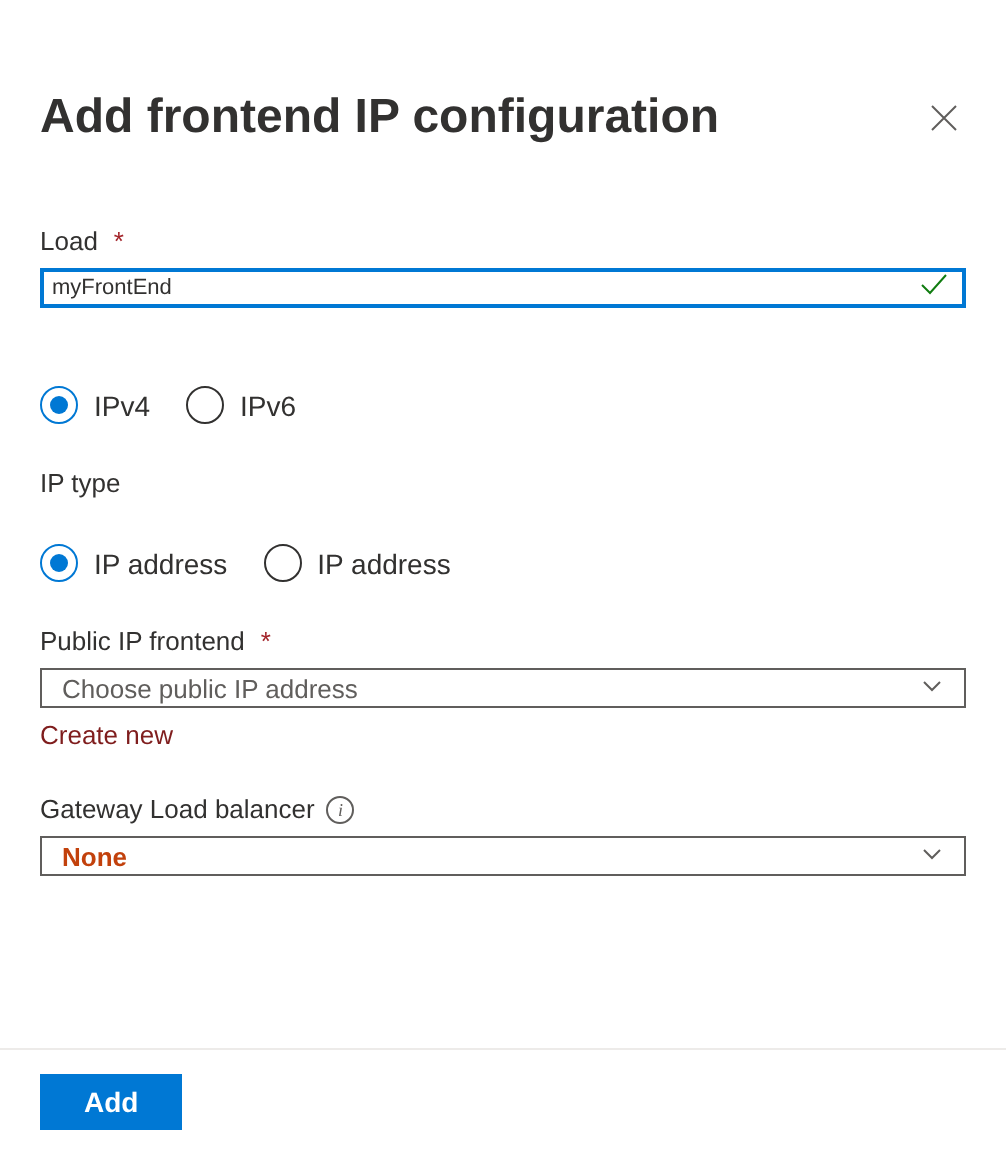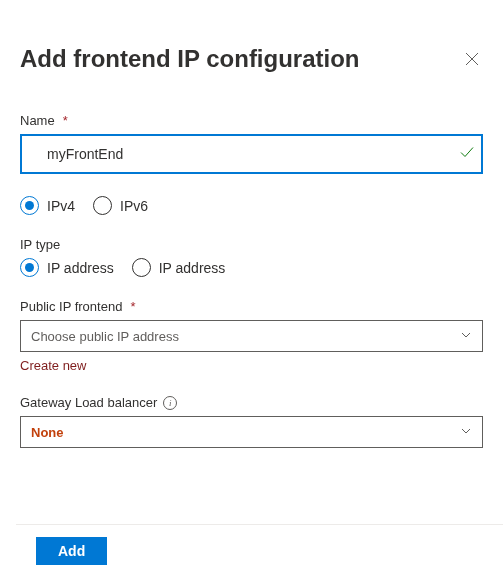--- a/index.html
+++ b/index.html
@@ -18,45 +18,45 @@
     .close-btn { background: none; border: none; cursor: pointer; padding: 4px; color: #605e5c; }
     .close-btn svg { display: block; }
 
     .field { margin-bottom: 22px; }
     .field-label { font-size: 13px; color: #323130; margin-bottom: 6px; display: flex; align-items: center; gap: 6px; }
     .req { color: #a4262c; margin-left: 2px; }
 
     .text-input-wrap { position: relative; }
     .text-input {
       width: 100%;
-      height: 40px;
-      padding: 0 32px 0 25px;
-      font-size: 14px;
+      height: 20px;
+      padding: 0 32px 0 4px;
+      font-size: 11px;
       font-family: inherit;
       border: 2px solid #0078d4;
       outline: none;
       color: #323130;
     }
     .check-icon { position: absolute; right: 8px; top: 50%; transform: translateY(-50%); color: #107c10; }
 
     .radio-row { display: flex; gap: 18px; align-items: center; margin-top: 4px; }
-    .radio-item { display: flex; align-items: center; gap: 8px; cursor: pointer; }
+    .radio-item { display: flex; align-items: center; gap: 8px; cursor: pointer; margin-top: 17px; }
     .radio-outer {
       width: 19px; height: 19px; border-radius: 50%;
       border: 1px solid #323130; display: flex; align-items: center; justify-content: center;
     }
     .radio-outer.selected { border-color: #0078d4; }
     .radio-inner {
       width: 9px; height: 9px; border-radius: 50%; background: #0078d4;
     }
     .radio-text { font-size: 14px; color: #323130; }
 
     .select {
       width: 100%;
-      height: 32px;
+      height: 20px;
       border: 1px solid #605e5c;
       display: flex;
       align-items: center;
       justify-content: space-between;
       padding: 0 10px;
       cursor: pointer;
       background: #fff;
     }
     .select-placeholder { color: #605e5c; font-size: 13px; }
     .select-value { color: #c2410c; font-size: 13px; font-weight: 600; }
@@ -64,21 +64,21 @@
 
     .link { color: #7f1d1d; font-size: 13px; cursor: pointer; margin-top: 6px; display: inline-block; }
 
     .info-icon {
       display: inline-flex; align-items: center; justify-content: center;
       width: 14px; height: 14px; border: 1px solid #605e5c; border-radius: 50%;
       font-size: 9px; color: #605e5c; font-style: italic; font-family: serif; cursor: help;
     }
 
     .footer {
-      position: absolute; left: 16px; right: 0; bottom: 0;
+      position: absolute; left: 0; right: 0; bottom: 0;
       border-top: 1px solid #edebe9;
       padding: 12px 20px 16px 20px;
     }
     .add-btn {
       background: #0078d4; color: #fff; border: none;
       font-size: 14px; font-weight: 600;
       padding: 6px 22px; cursor: pointer; font-family: inherit;
     }
   </style>
 </head>
@@ -90,21 +90,21 @@
     <span>
       <svg width="14" height="14" viewBox="0 0 14 14">
           <path d="M1 1 L13 13 M13 1 L1 13" stroke="currentColor" stroke-width="1"></path>
         </svg>
     </span>
   </button>
 </div>
 
 <div class="field">
   <div class="field-label">
-    <span>Name</span>
+    <span>Load</span>
       <span class="req">*</span>
   </div>
   <div class="text-input-wrap">
     <input class="text-input" type="text" value="myFrontEnd" style="">
     <span class="check-icon">
       <svg width="16" height="16" viewBox="0 0 16 16">
           <path d="M2 8 L6 12 L14 3" stroke="currentColor" stroke-width="1" fill="none"></path>
         </svg>
     </span>
   </div>

